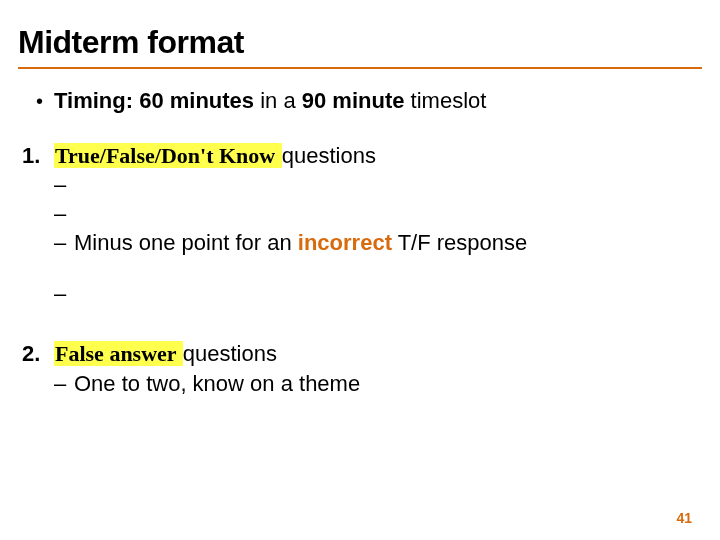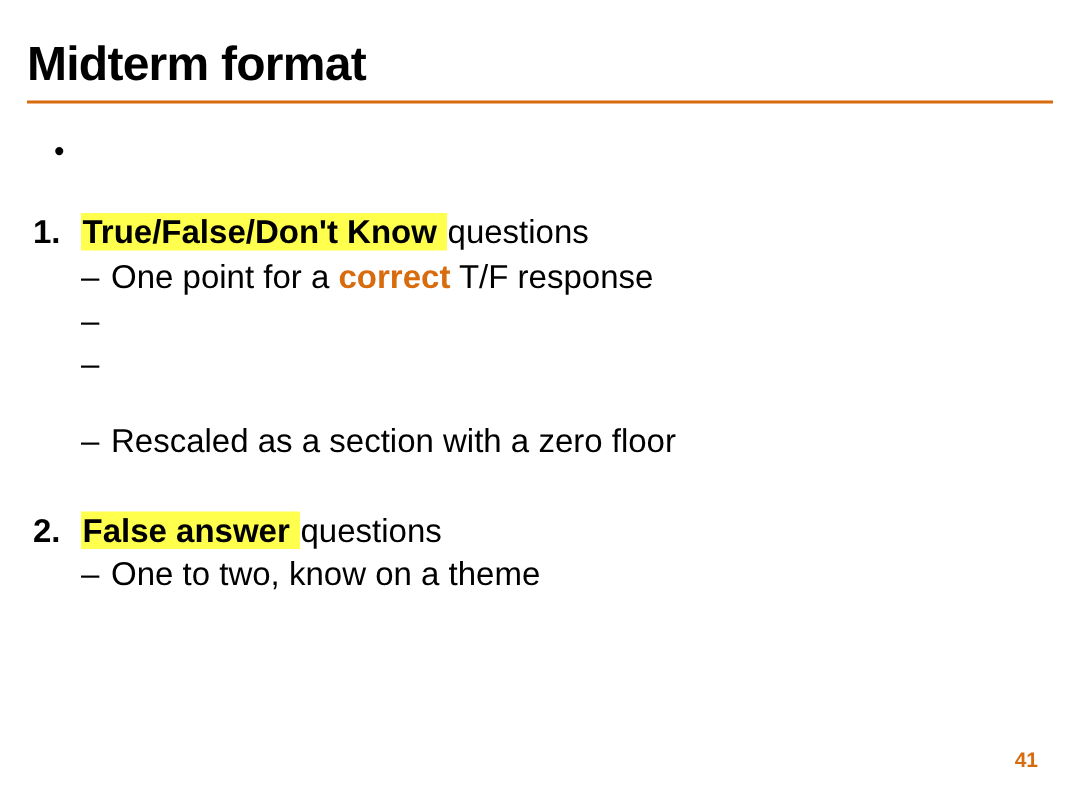--- a/index.html
+++ b/index.html
@@ -58,66 +58,69 @@
   .sub-row { display: flex; }
   .sub-row .dash {
     width: 20px;
     flex-shrink: 0;
   }
   .gap { height: 22px; }
   .gap-lg { height: 32px; }
   .hl {
     background: #ffff4d;
     padding: 0 1px;
+    font-family: Liberation Serif, serif;
   }
   .bold { font-weight: bold; }
   .orange { color: #d96b0f; }
   .page-num {
     position: absolute;
     right: 28px;
-    bottom: 26px;
+    bottom: 14px;
     color: #d96b0f;
     font-size: 14px;
     font-weight: bold;
   }
 </style>
 </head>
 <body>
 
 <div class="slide">
 
   <div class="title">Midterm format</div>
 
   <div class="bullet-row">
     <div class="bullet-dot">•</div>
+    <div>
+      <span class="bold">Timing: 60 minutes</span><span> in a </span><span class="bold">90 minute</span><span> timeslot</span>
+    </div>
   </div>
 
   <div class="num-item">
     <div class="num">1.</div>
     <div class="content">
       <span class="hl bold"> True/False/Don't Know </span> <span>questions</span>
     </div>
   </div>
   <div class="sub">
     <div class="sub-row">
       <div class="dash">–</div>
-      <div>
-        <span>One point for a </span><span class="bold orange">correct</span><span> T/F response</span>
-      </div>
     </div>
     <div class="sub-row">
       <div class="dash">–</div>
     </div>
     <div class="sub-row">
       <div class="dash">–</div>
+      <div>
+        <span>Minus one point for an </span><span class="bold orange">incorrect</span><span> T/F response</span>
+      </div>
     </div>
     <div class="gap"></div>
     <div class="sub-row">
       <div class="dash">–</div>
-      <div>Rescaled as a section with a zero floor</div>
     </div>
   </div>
 
   <div class="gap-lg"></div>
 
   <div class="num-item">
     <div class="num">2.</div>
     <div class="content">
       <span class="hl bold"> False answer </span> <span>questions</span>
     </div>

